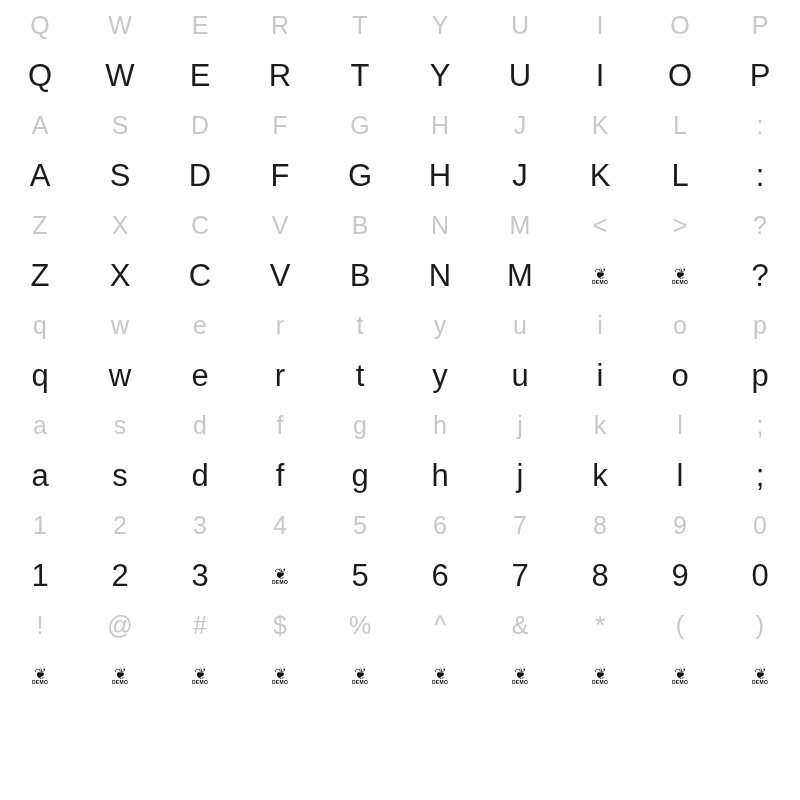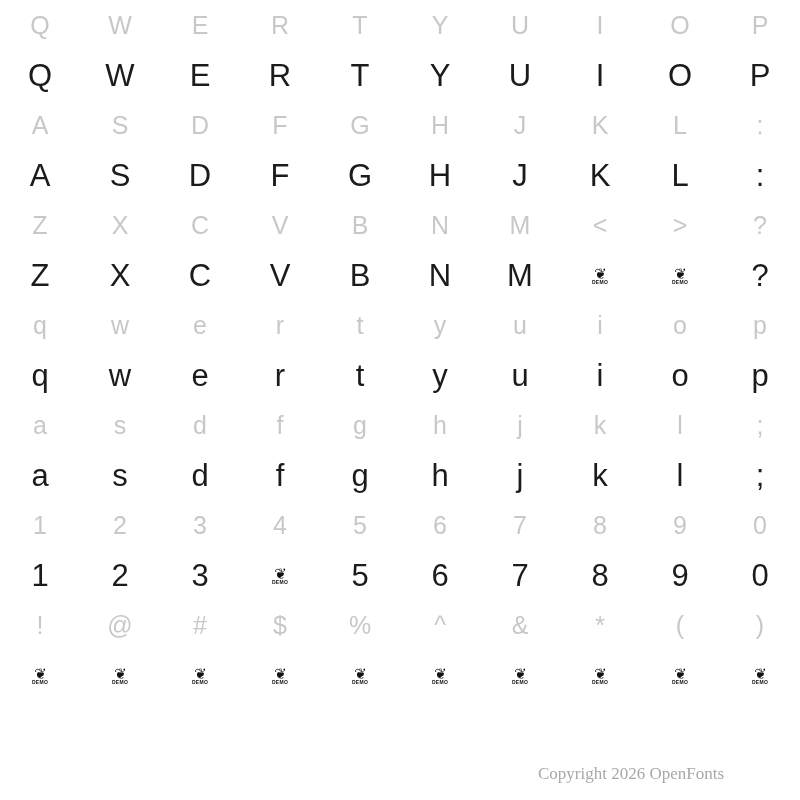--- a/index.html
+++ b/index.html
@@ -273,14 +273,13 @@
           <span class="word">DEMO</span>
         </span>
       </div>
       <div class="cell" style="font-size: 31px; color: rgb(27, 27, 27);">
         <span class="demo">
           <span class="petals">❦</span>
           <span class="word">DEMO</span>
         </span>
       </div>
     </div>
-  <div class="footer">Copyright 2026 OpenFonts</div>
 </div>
 
 </body></html>

